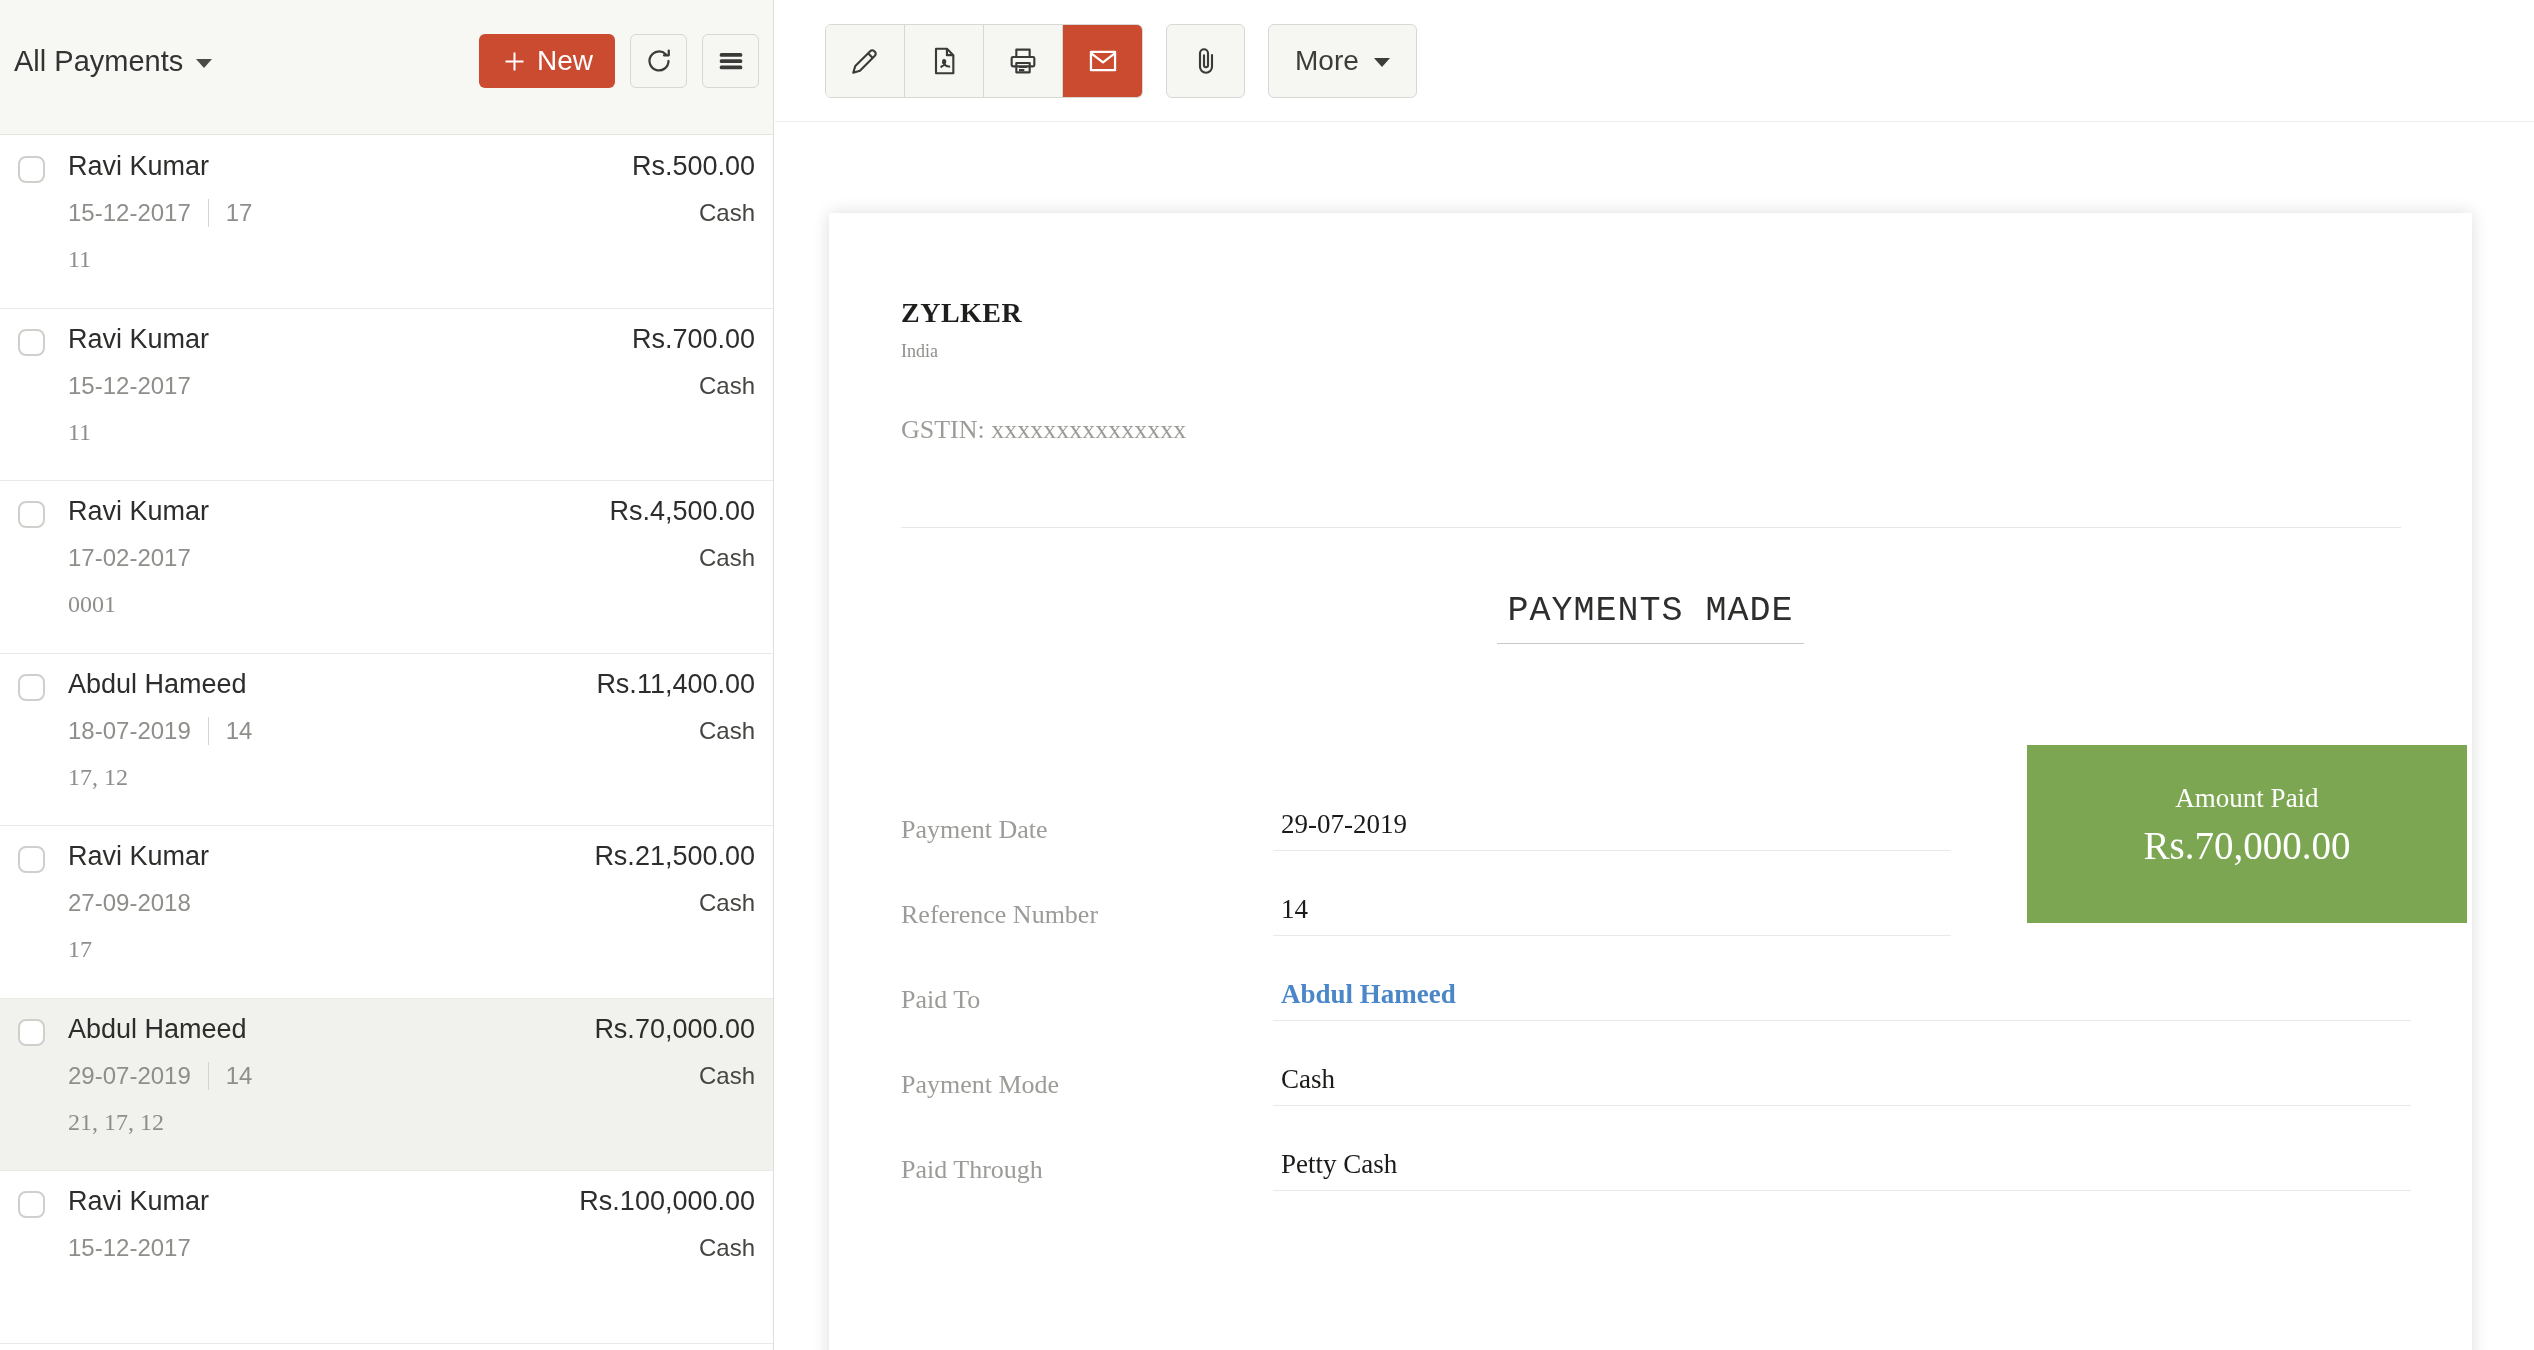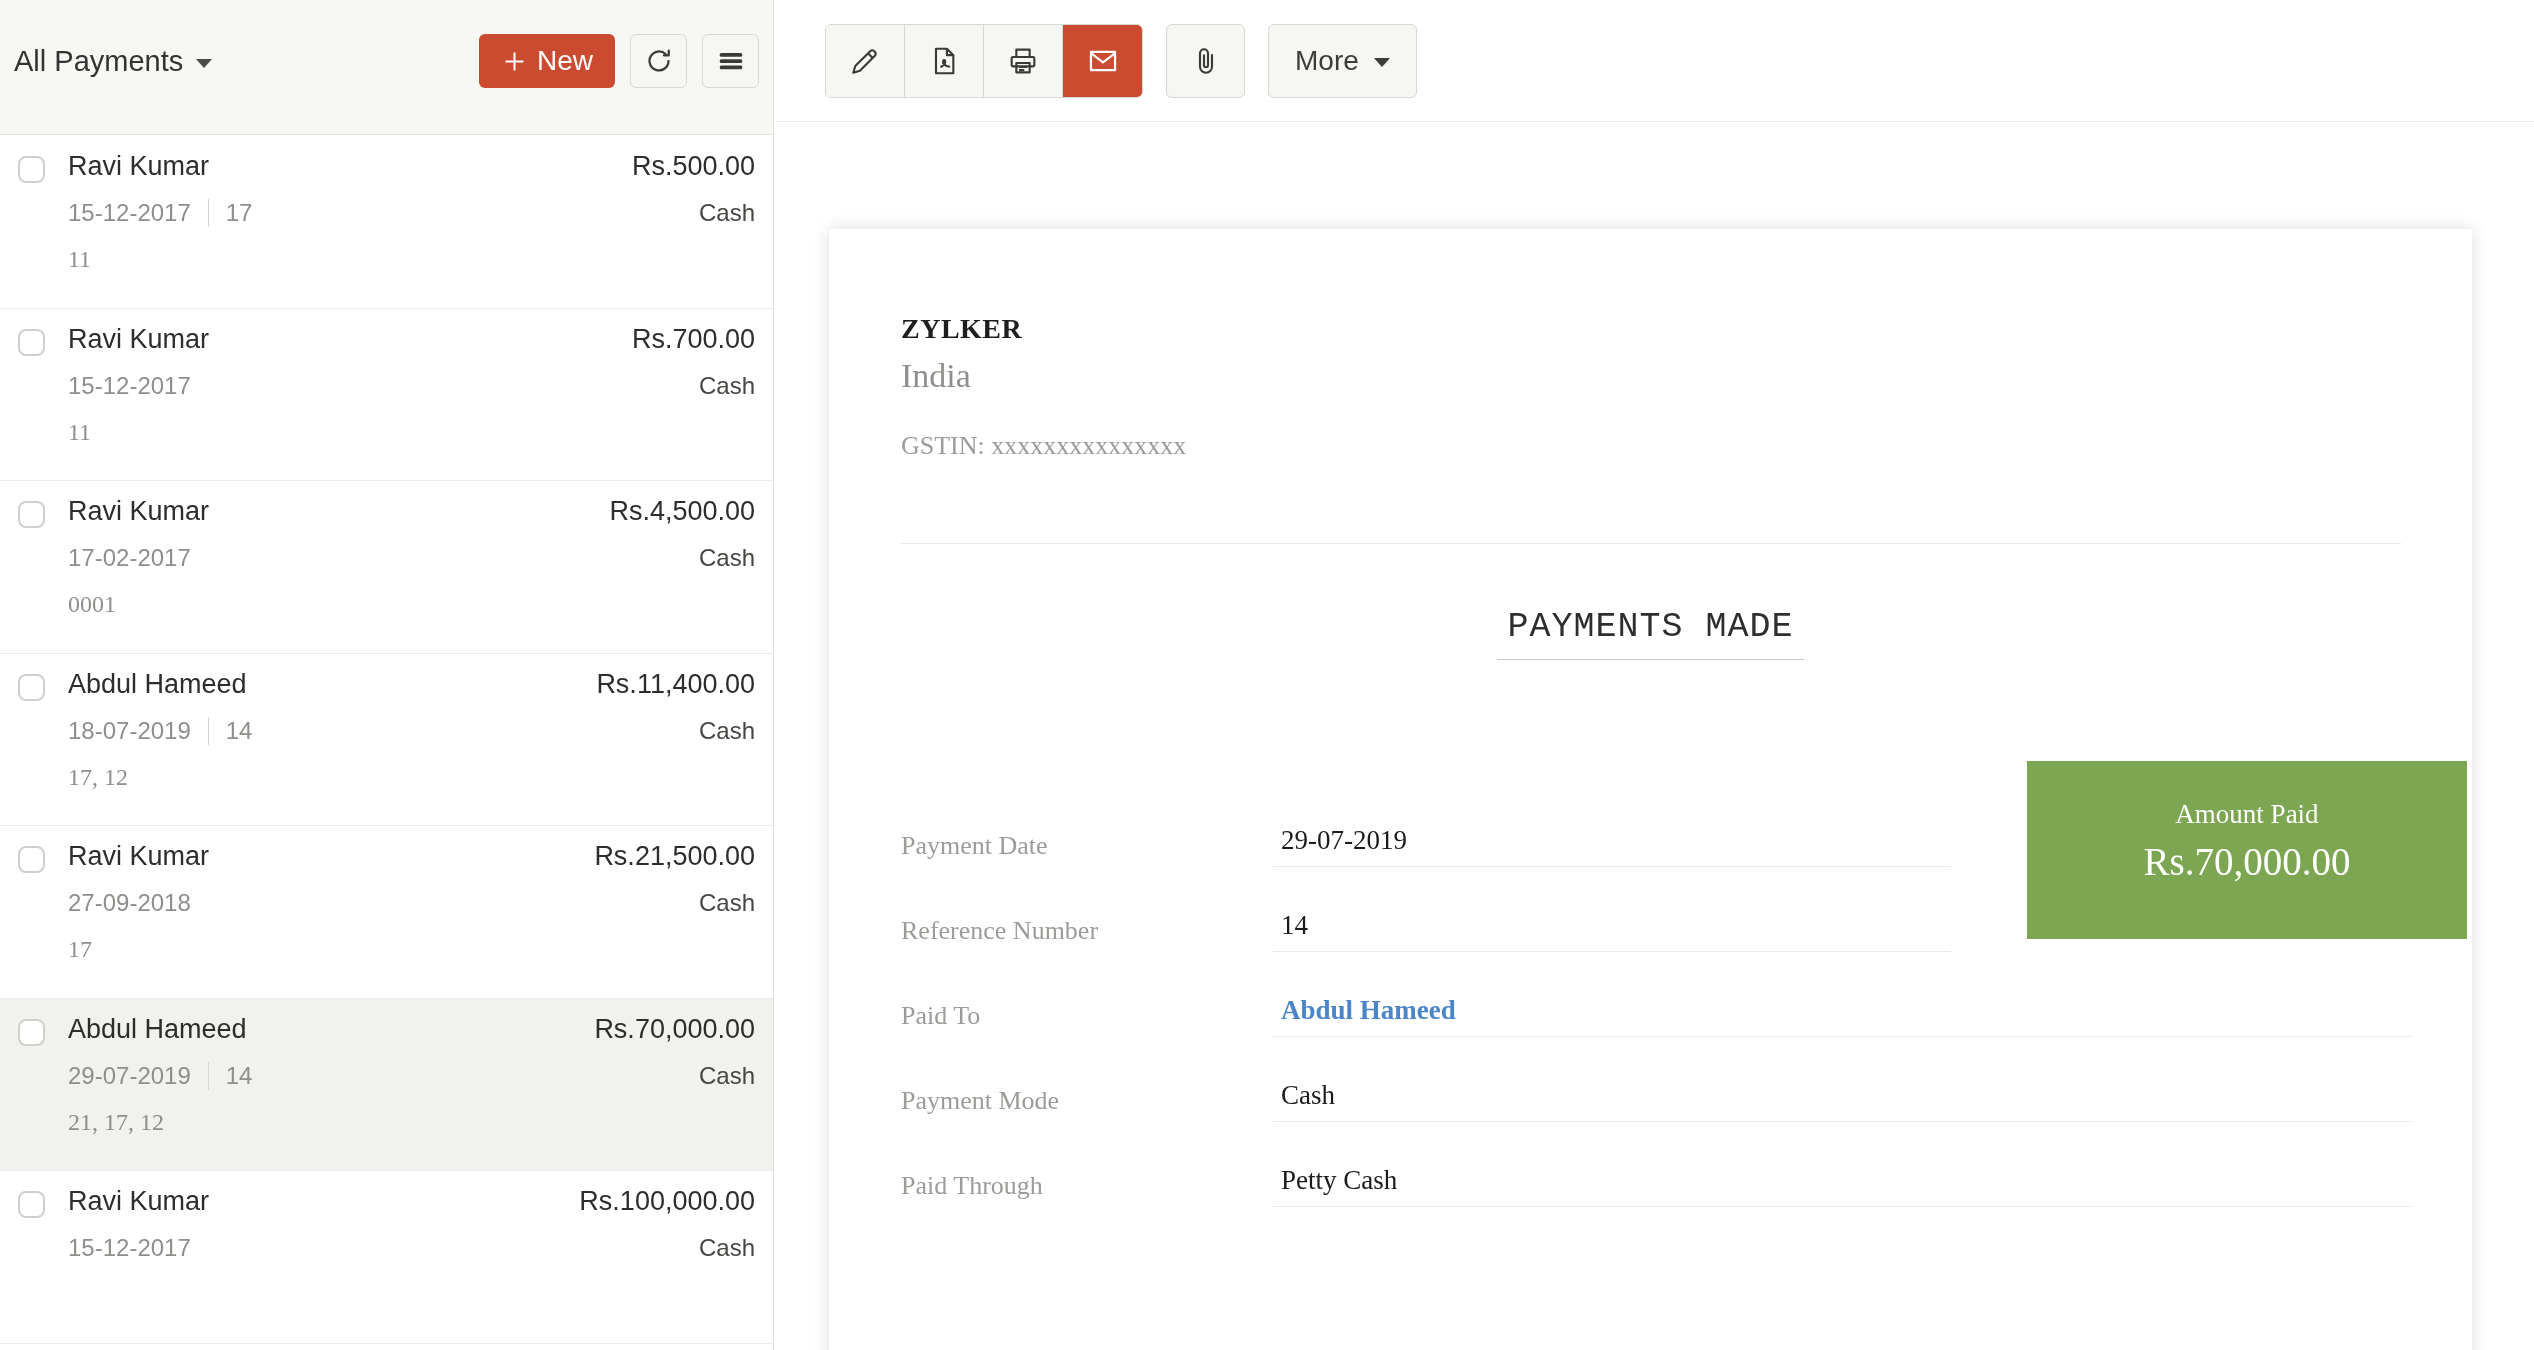--- a/index.html
+++ b/index.html
@@ -44,28 +44,28 @@
   .tbtn { width:79px; height:100%; background:#f6f6f3; border:none; border-right:1px solid #d7d7d3;
     display:flex; align-items:center; justify-content:center; cursor:pointer; }
   .btn-group .tbtn:last-child { border-right:none; }
   .tbtn.active { background:#cb4b31; }
   .tbtn.single { margin-left:23px; border:1px solid #d7d7d3; border-radius:6px; height:74px; }
   .more-btn { margin-left:23px; height:74px; padding:0 26px; background:#f6f6f3;
     border:1px solid #d7d7d3; border-radius:6px; font-size:28px; color:#3c3c3a;
     font-family:Liberation Sans, sans-serif; display:flex; align-items:center; gap:15px; cursor:pointer; }
   .more-btn .caret { border-top-color:#3c3c3a; }
 
-  .content { position:absolute; top:123px; left:0; right:0; bottom:0; overflow:hidden; background:#fff;margin-top:16px; }
+  .content { position:absolute; top:123px; left:0; right:0; bottom:0; overflow:hidden; background:#fff; }
   .card { position:absolute; left:54px; top:90px; width:1643px; height:1500px; background:#fff;
     box-shadow:0 0 16px rgba(0,0,0,0.14);
     font-family:"Liberation Serif", "DejaVu Serif", serif; }
 
   .doc-company { position:absolute; left:72px; top:84px; font-size:28px; font-weight:bold;
     color:#1e1e1c; letter-spacing:0.5px; }
-  .doc-country { position:absolute; left:72px; top:128px; font-size:34px; color:#8f8f8b; }
+  .doc-country { position:absolute; left:72px; top:128px; font-size:18px; color:#8f8f8b; }
   .doc-gstin   { position:absolute; left:72px; top:202px; font-size:26px; color:#9b9b97; }
   .doc-divider { position:absolute; left:72px; top:314px; width:1500px; border-top:1px solid #e7e7e4; }
   .doc-title-wrap { position:absolute; left:0; right:0; top:378px; text-align:center; }
   .doc-title { display:inline-block; font-size:35px; color:#2e2e2c; letter-spacing:1px;
     border-bottom:1px solid #c8c8c5; padding:0 10px 12px;font-family:Liberation Mono, monospace; }
   .amount-box { position:absolute; left:1198px; top:532px; width:440px; height:178px;
     background:#7da652; color:#fff; text-align:center; }
   .ab-label { margin-top:38px; font-size:27px; }
   .ab-value { margin-top:9px; font-size:39px; }
 

